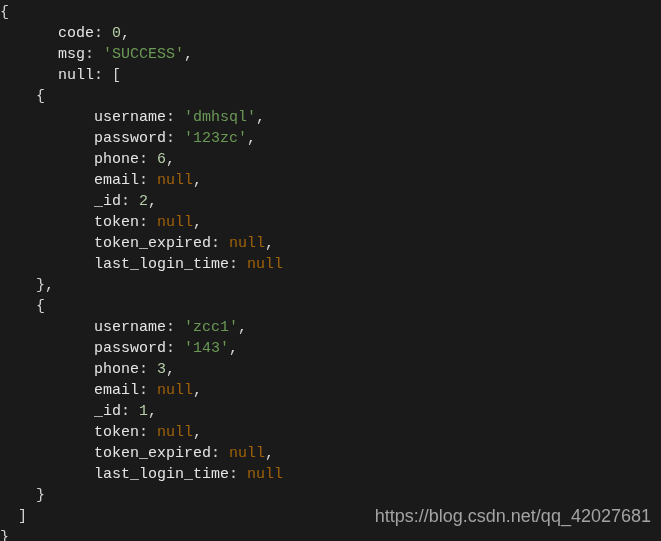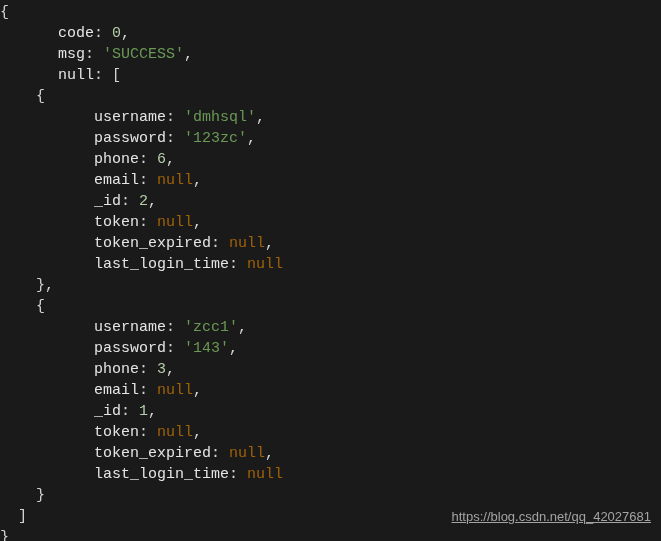--- a/index.html
+++ b/index.html
@@ -23,23 +23,22 @@
   .num  { color: #b5cea8; }
   .str  { color: #6a9955; text-align: right; }
   .null { color: #a16207; }
   .punc { color: #d4d4d4; }
   .watermark {
     position: absolute;
     right: 10px;
     bottom: 14px;
     color: #bbb;
     font-family: Arial, sans-serif;
-    font-size: 13px;
+    font-size: 18px;
     opacity: 0.85;
-    text-decoration: underline;
   }
 </style>
 </head>
 <body>
 
 <div class="code-block"><span class="punc">{</span>
   <span class="prop">code</span><span class="punc">: </span><span class="num">0</span><span class="punc">,</span>
   <span class="prop">msg</span><span class="punc">: </span><span class="str">'SUCCESS'</span><span class="punc">,</span>
   <span class="prop">null</span><span class="punc">: </span><span class="punc">[</span>
     <span class="punc">{</span>

